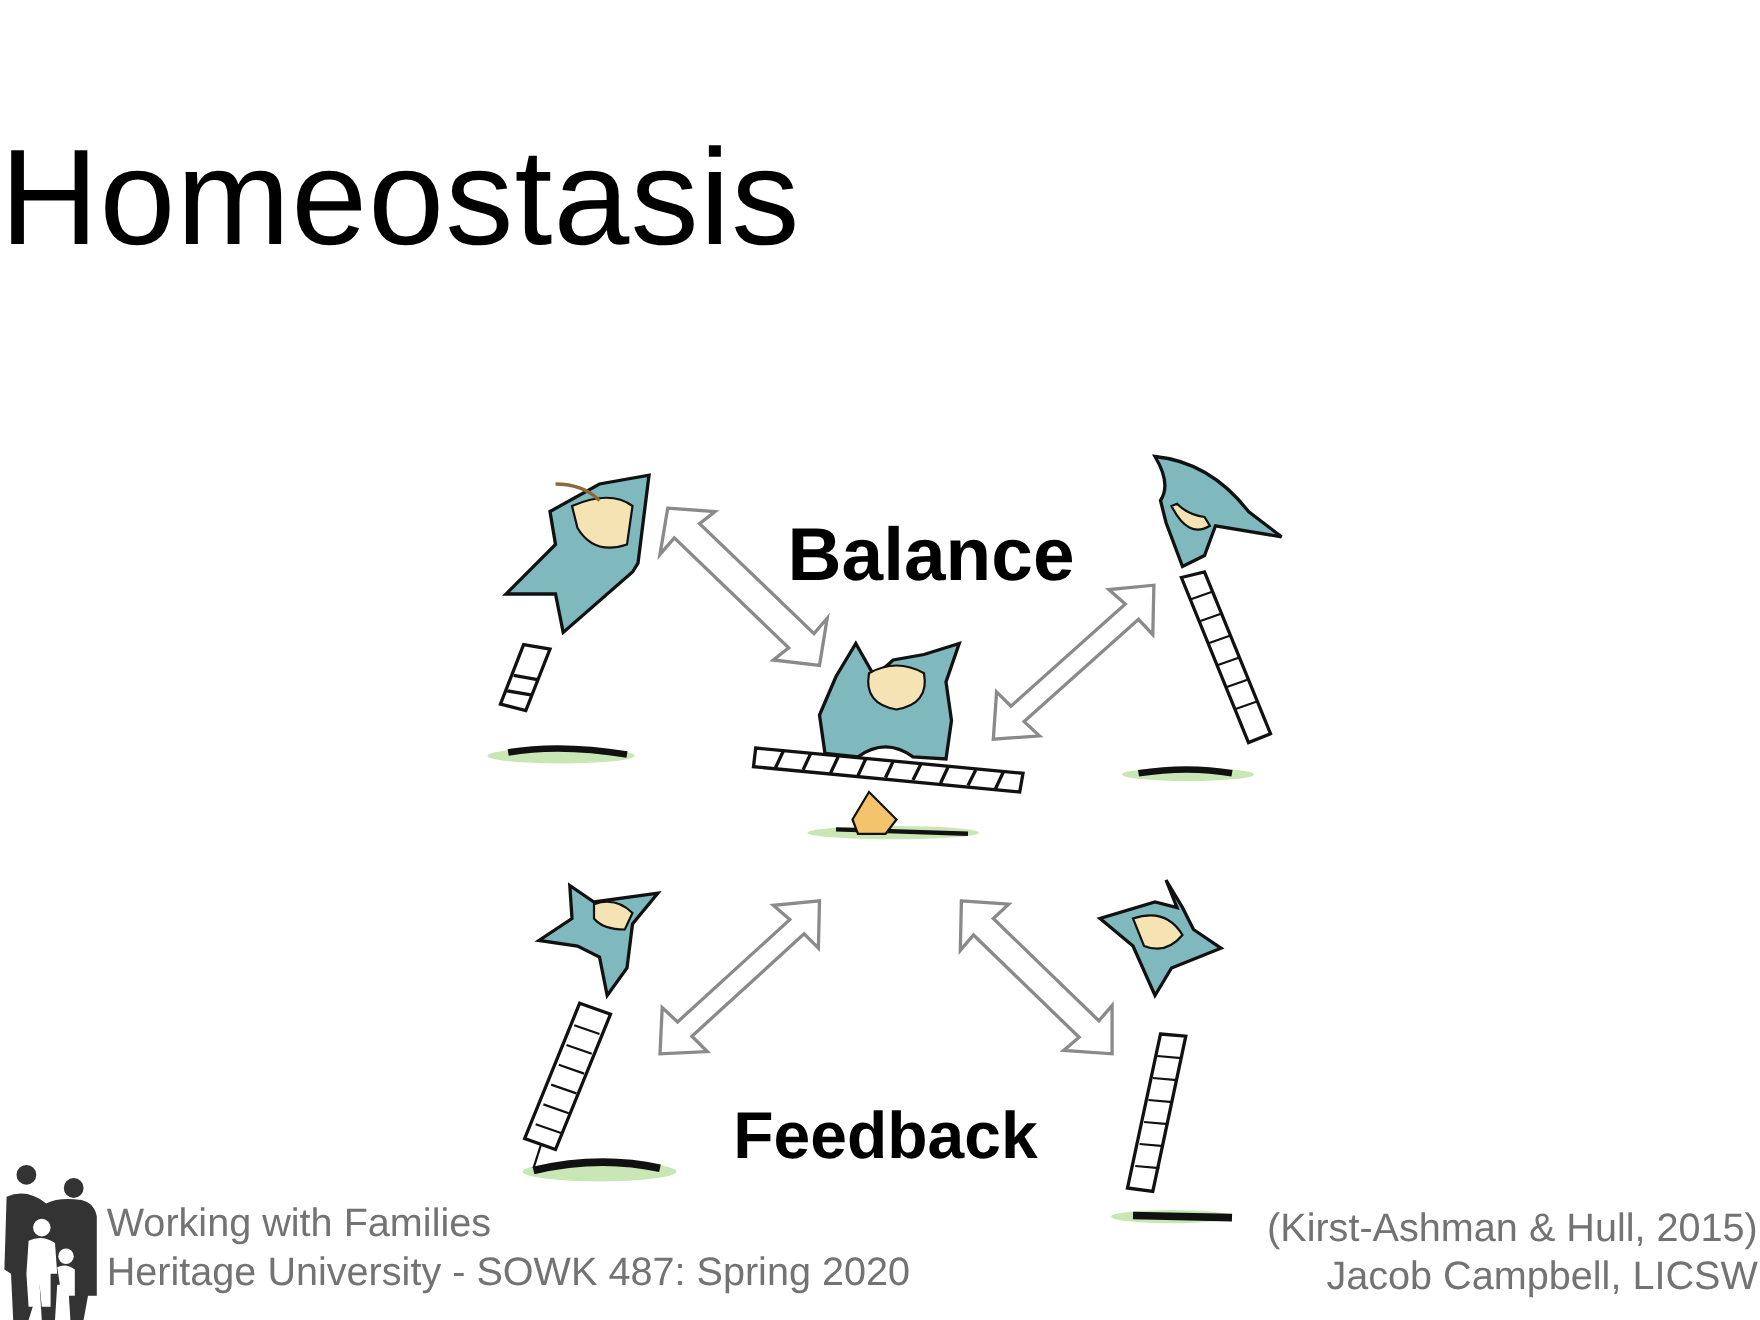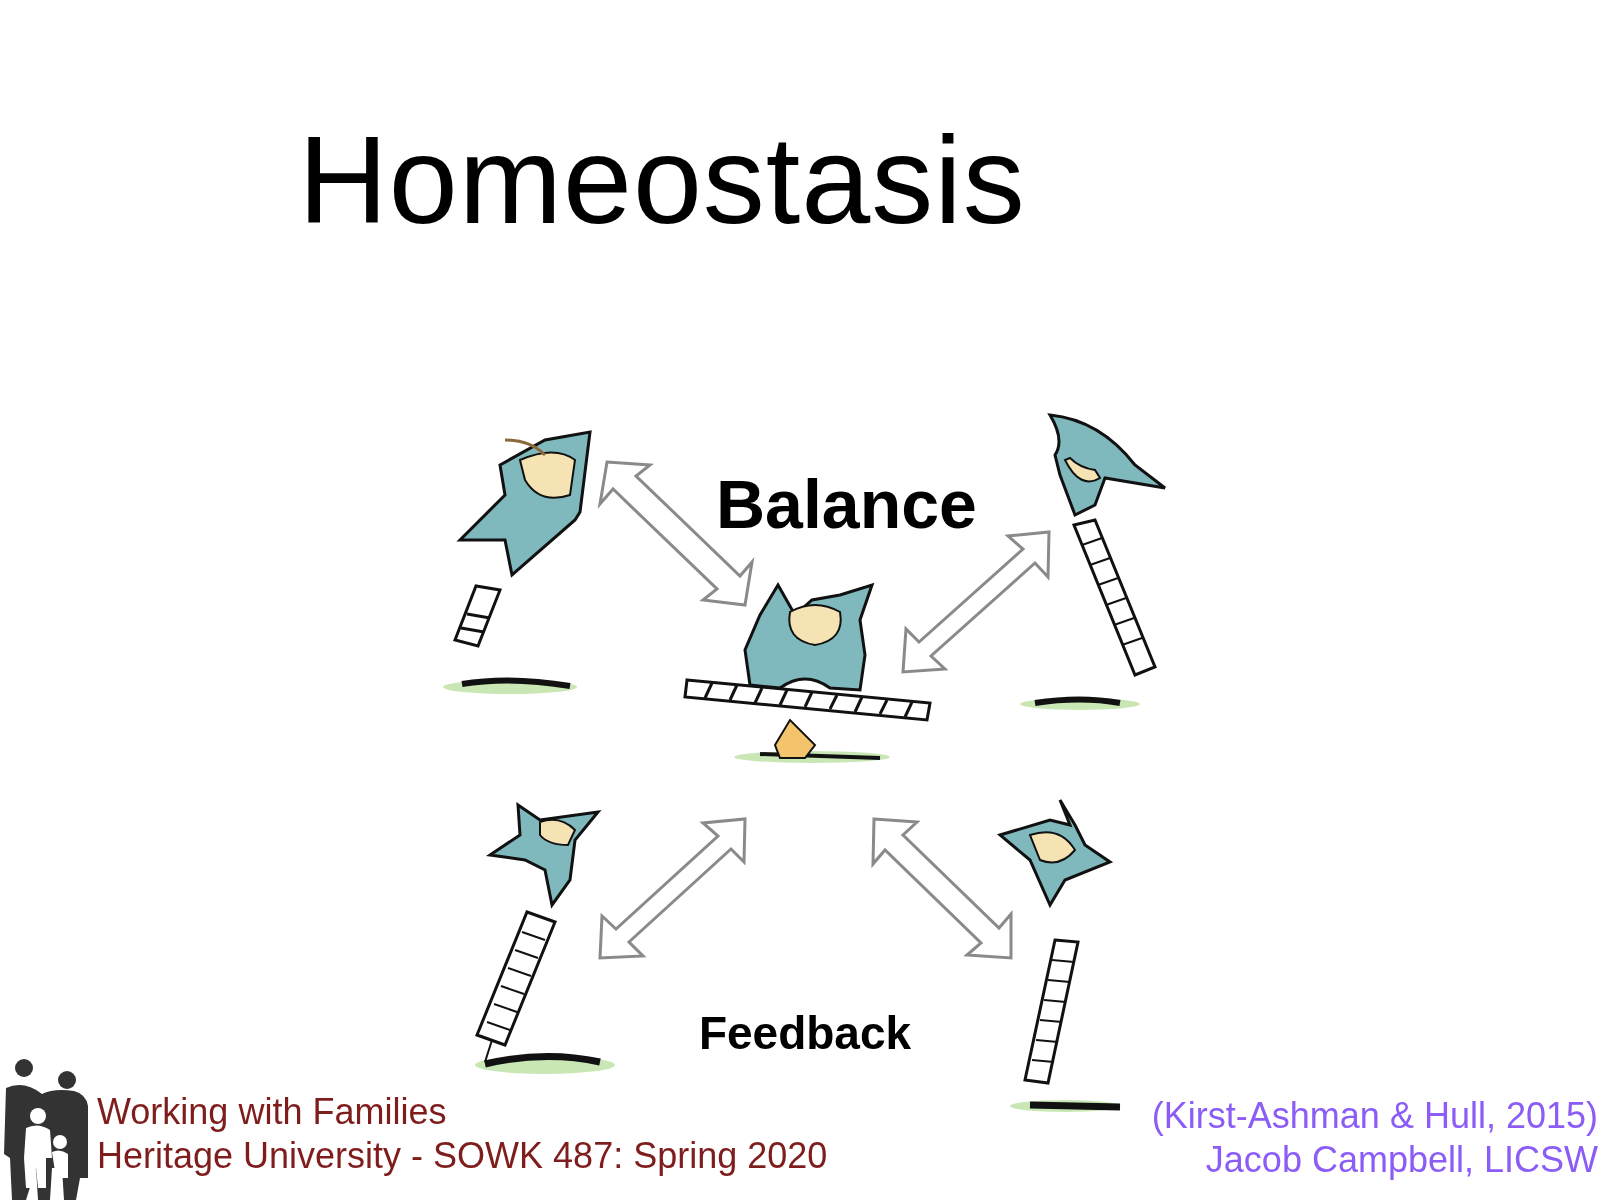--- a/index.html
+++ b/index.html
@@ -3,40 +3,40 @@
   <meta charset="utf-8">
   <style>
     html, body { margin: 0; padding: 0; }
     body {
       width: 1600px; height: 1200px; overflow: hidden;
       background: #ffffff; position: relative;
       font-family: "Liberation Sans", sans-serif; color: #000;
     }
     .title {
       position: absolute; left: 0; width: 1324px; top: 118px;
-      text-align: center; font-size: 124px; font-weight: 300;
+      text-align: left; font-size: 124px; font-weight: 300;
       font-family: "Liberation Sans", sans-serif; letter-spacing: 1px;
       line-height: 1;
     }
     .illustration { position: absolute; left: 0; top: 0; width: 1600px; height: 1200px; }
     .label-balance {
       position: absolute; left: 716px; top: 470px; font-size: 68px; font-weight: bold;
       font-family: "Liberation Sans", sans-serif; line-height: 1;
     }
     .label-feedback {
-      position: absolute; left: 640px; width: 330px; top: 1000px; font-size: 46px; font-weight: bold;
+      position: absolute; left: 640px; width: 330px; top: 1000px; font-size: 60px; font-weight: bold;
       text-align: center; line-height: 66px; font-family: "Liberation Sans", sans-serif;
     }
     .footer-left {
       position: absolute; left: 97px; top: 1090px; font-size: 36px; font-weight: 300;
-      line-height: 44px; color: #7f1d1d;
+      line-height: 44px; color: #737373;
     }
     .footer-right {
       position: absolute; right: 2px; top: 1094px; font-size: 36px; text-align: right;
-      line-height: 44px; color: #8b5cf6;
+      line-height: 44px; color: #737373;
     }
     .logo { position: absolute; left: 2px; top: 1058px; width: 88px; height: 142px; }
   </style>
 </head>
 <body>
 
 <div class="title">Homeostasis</div>
 
 <svg class="illustration" viewBox="0 0 1600 1200">
   <defs>

